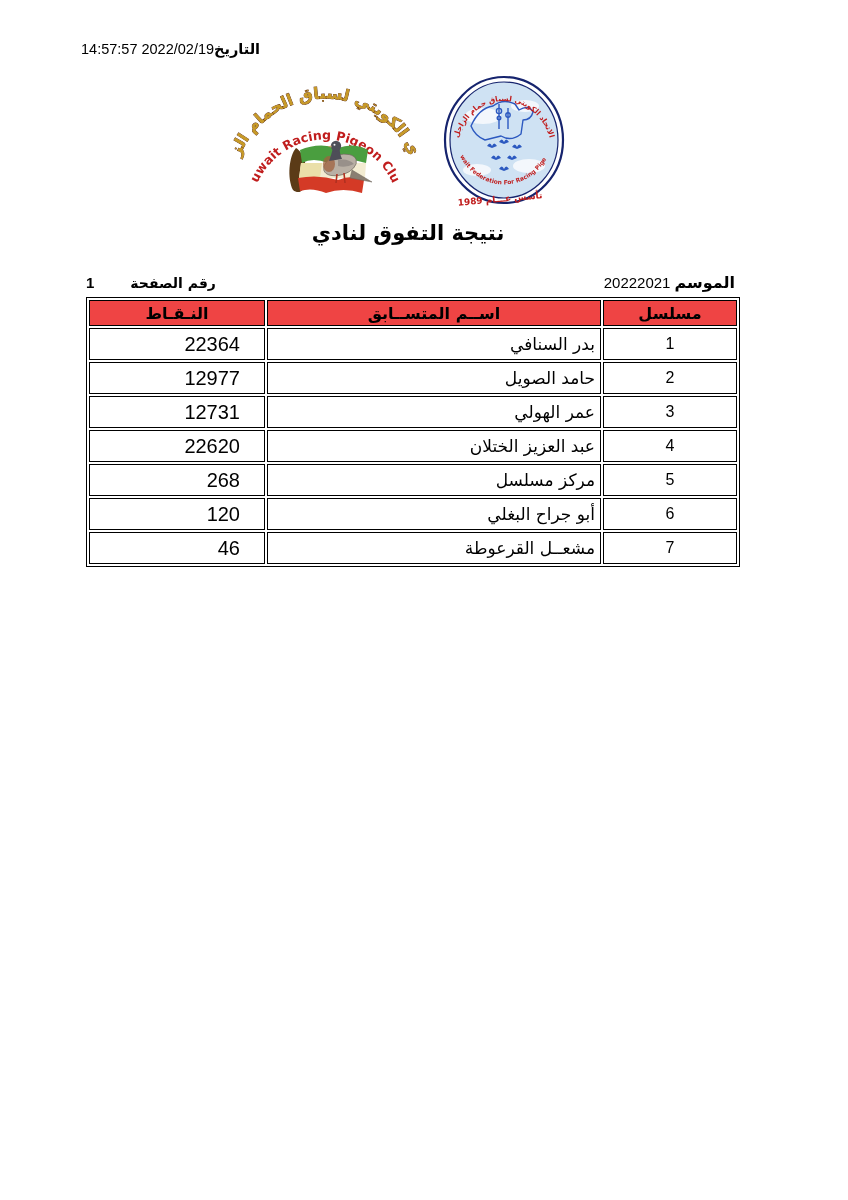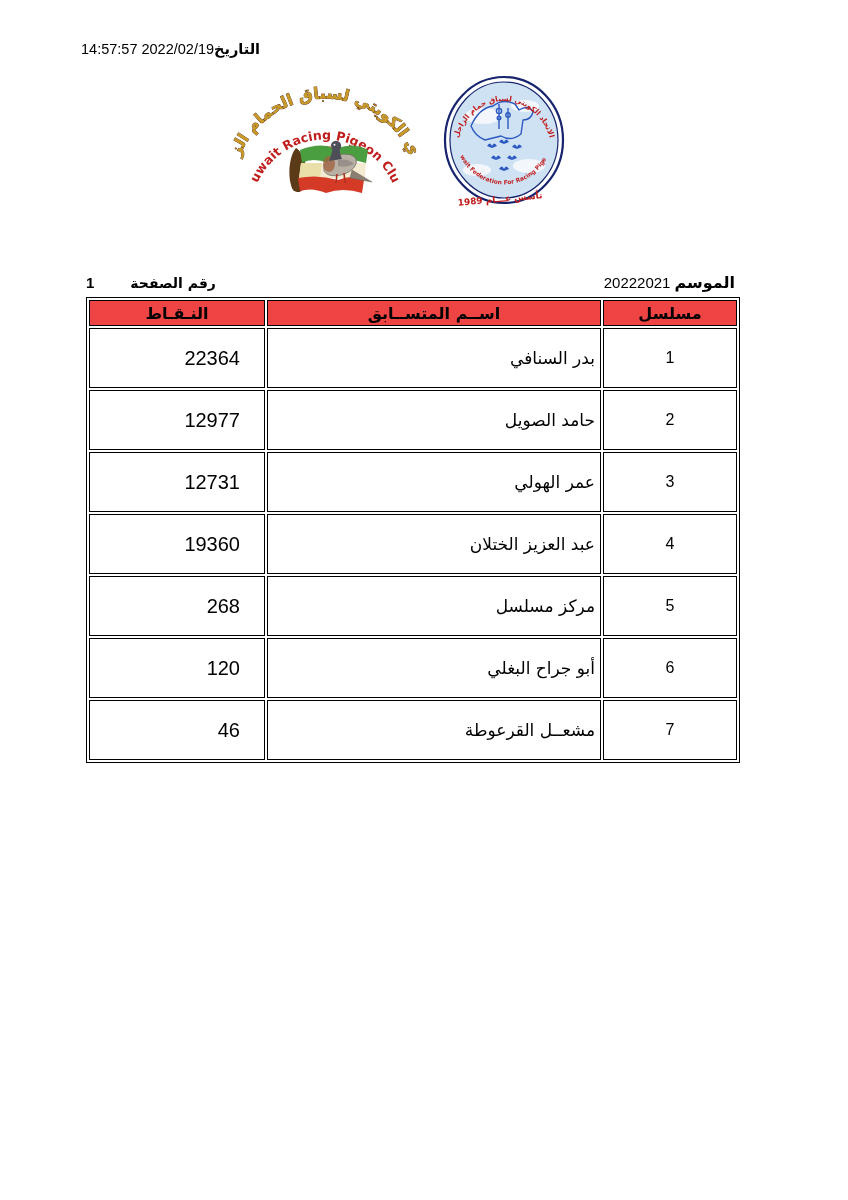--- a/index.html
+++ b/index.html
@@ -43,21 +43,21 @@
   
   .results-table{
     position:absolute;left:86px;top:297px;width:644px;direction:rtl;
     border-collapse:separate;border-spacing:2px;border:1px solid #000;
     table-layout:fixed;background:#fff;
   }
   .results-table th{
     background:#ef4444;border:1px solid #000;font-weight:bold;font-size:16px;
     height:22px;text-align:center;padding:1px 2px;
   }
-  .results-table td{border:1px solid #000;height:28px;padding:15px 2px;vertical-align:middle;}
+  .results-table td{border:1px solid #000;height:28px;padding:1px 2px;vertical-align:middle;}
   td.c-serial{text-align:center;font-size:16px;font-family:"Liberation Sans","DejaVu Sans",sans-serif;}
   td.c-name{text-align:right;padding-right:5px;font-size:17px;}
   td.c-points{text-align:right;padding-right:24px;font-size:20px;font-family:"Liberation Sans","DejaVu Sans",sans-serif;}
 
   
   .gold-arc{fill:#c79a27;stroke:#57220a;stroke-width:.7;paint-order:stroke;font-weight:bold;}
   .red-arc{fill:#c01d1d;font-weight:bold;}
   .fed-arc{fill:#c01d1d;font-weight:bold;}
 </style>
 </head>
@@ -133,20 +133,21 @@
     </g>
     <text class="fed-arc" font-size="7.4">
       <textPath href="#fl-top" startOffset="50%" text-anchor="middle">الاتحاد الكويتي لسباق حمام الزاجل</textPath>
     </text>
     <text class="fed-arc" font-size="5.9">
       <textPath href="#fl-bot" startOffset="50%" text-anchor="middle">Kuwait Federation For Racing Pigeons</textPath>
     </text>
   </svg>
   <div class="fed-est" dir="rtl">تأسس عـــام 1989</div>
 
+  <div class="title" dir="rtl">نتيجة التفوق لنادي</div>
 
   <div class="meta-row">
     <div class="season-group">
       <span class="season-label">الموسم</span>
       <span class="season-value">20222021</span>
     </div>
     <div class="page-group">
       <span class="page-label">رقم الصفحة</span>
       <span class="page-value">1</span>
     </div>
@@ -177,21 +178,21 @@
         <td class="c-points"><span dir="ltr">12977</span></td>
       </tr>
       <tr>
         <td class="c-serial">3</td>
         <td class="c-name">عمر الهولي</td>
         <td class="c-points"><span dir="ltr">12731</span></td>
       </tr>
       <tr>
         <td class="c-serial">4</td>
         <td class="c-name">عبد العزيز الختلان</td>
-        <td class="c-points"><span dir="ltr">19360</span></td>
+        <td class="c-points"><span dir="ltr">22620</span></td>
       </tr>
       <tr>
         <td class="c-serial">5</td>
         <td class="c-name">مركز مسلسل</td>
         <td class="c-points"><span dir="ltr">268</span></td>
       </tr>
       <tr>
         <td class="c-serial">6</td>
         <td class="c-name">أبو جراح البغلي</td>
         <td class="c-points"><span dir="ltr">120</span></td>

